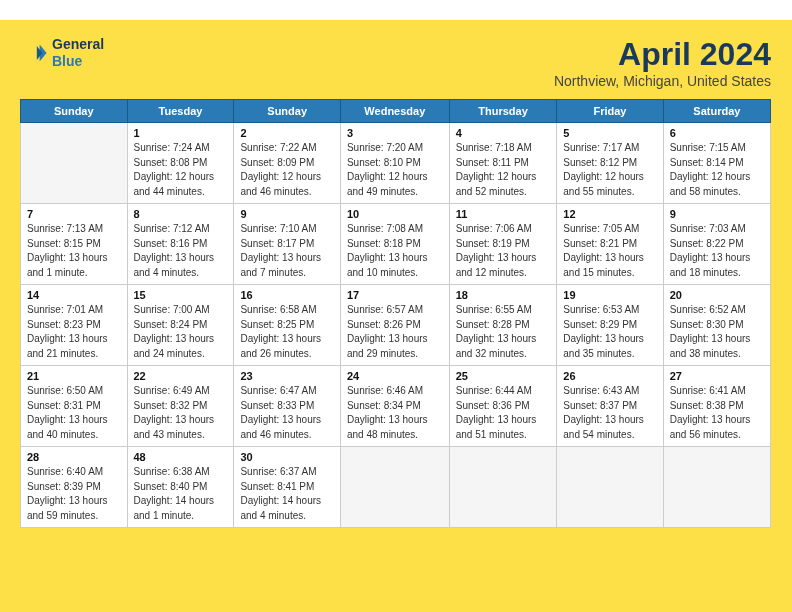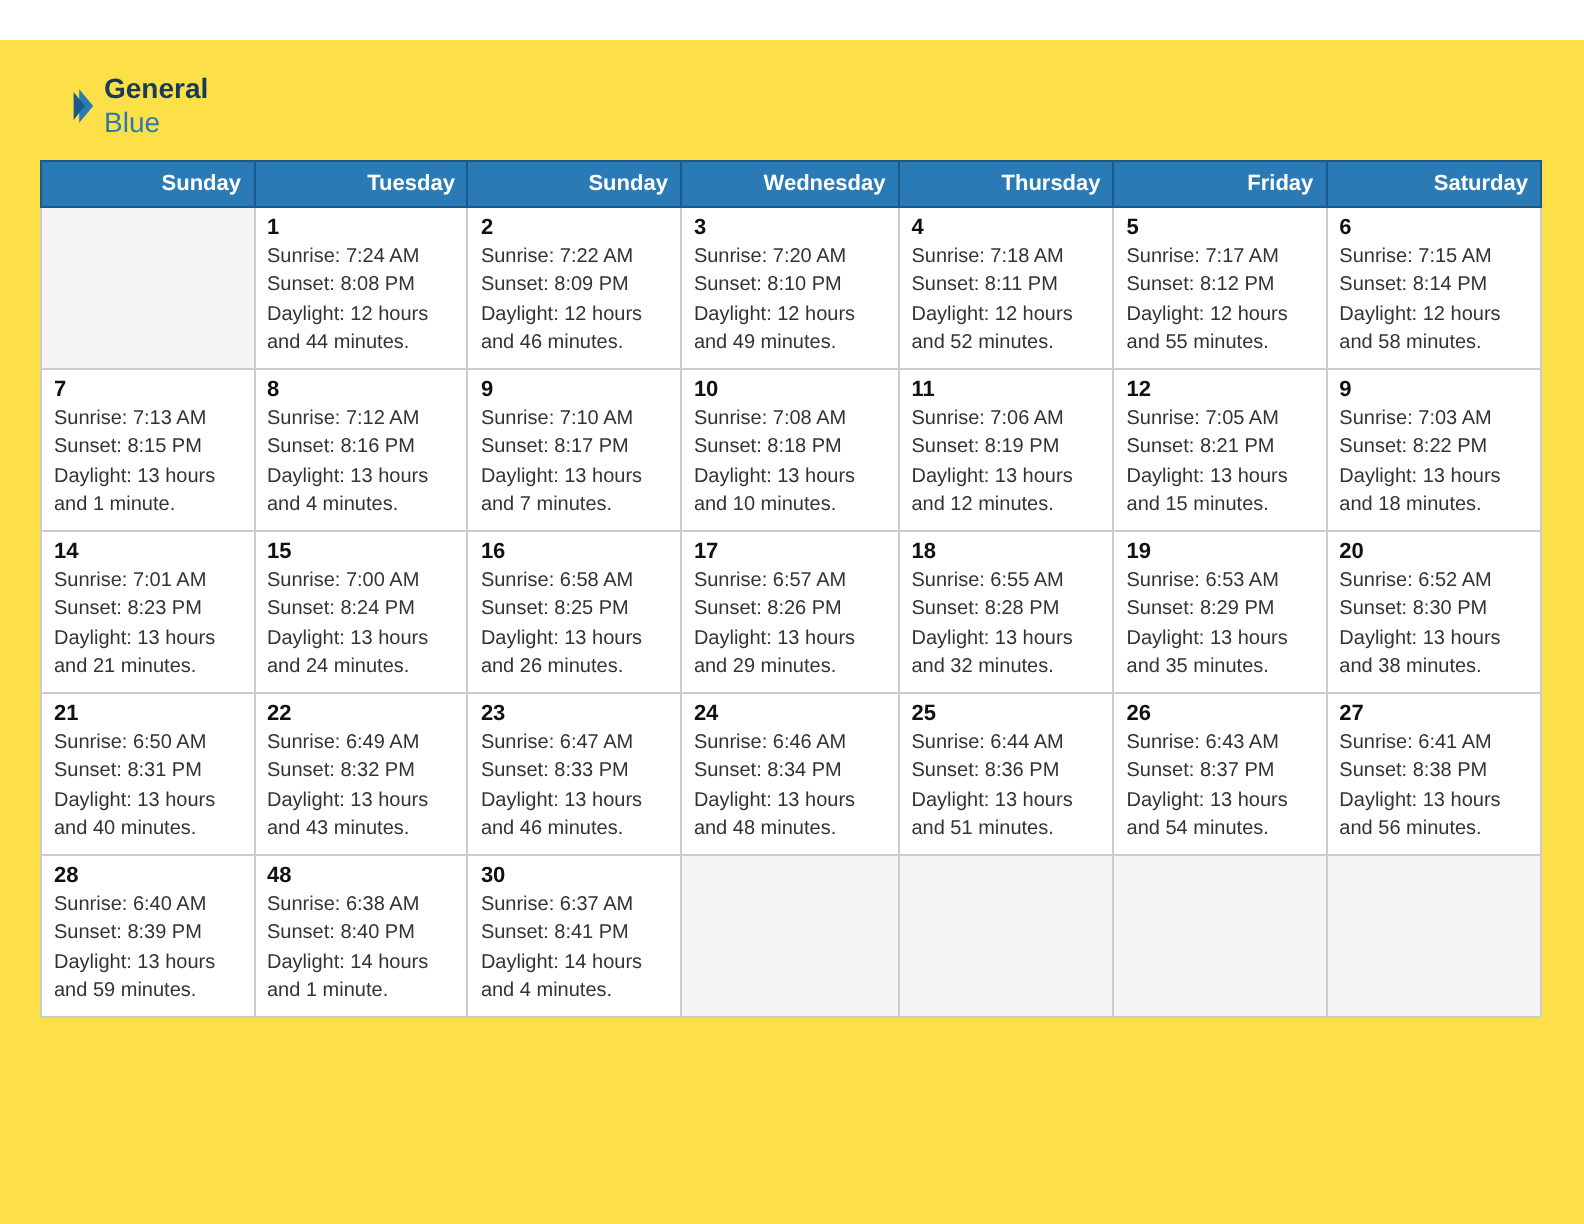--- a/index.html
+++ b/index.html
@@ -29,21 +29,21 @@
       gap: 4px;
     }
     .logo-text {
       font-size: 14px;
       font-weight: bold;
       color: #1a3a5c;
       line-height: 1.2;
     }
     .logo-blue {
       color: #2a7ab5;
-      font-weight: normal;
+      font-weight: bold;
     }
     .logo-icon {
       width: 28px;
       height: 28px;
     }
     .title-block {
       text-align: right;
     }
     .main-title {
       font-size: 32px;
@@ -57,21 +57,21 @@
     .calendar {
       width: 100%;
       border-collapse: collapse;
     }
     .calendar th {
       background: #2a7ab5;
       color: #fff;
       font-size: 11px;
       font-weight: bold;
       padding: 5px 6px;
-      text-align: right;
+      text-align: center;
       border: 1px solid #1a5a8a;
     }
     .calendar td {
       border: 1px solid #ccc;
       vertical-align: top;
       padding: 4px 6px;
       width: 113px;
       height: 80px;
       font-size: 9.5px;
       color: #333;
@@ -100,20 +100,24 @@
     <div class="logo">
       <svg class="logo-icon" viewBox="0 0 40 40">
         <polygon points="28,8 38,20 28,32" fill="#2a7ab5"></polygon>
         <polygon points="24,10 32,20 24,30" fill="#1a5a8a"></polygon>
       </svg>
       <div class="logo-text">
         <div>General</div>
         <div class="logo-blue">Blue</div>
       </div>
     </div>
+    <div class="title-block">
+      <div class="main-title">April 2024</div>
+      <div class="subtitle">Northview, Michigan, United States</div>
+    </div>
   </div>
 
   <table class="calendar">
     <thead>
       <tr>
       <th>Sunday</th>
           <th>Tuesday</th>
           <th>Sunday</th>
           <th>Wednesday</th>
           <th>Thursday</th>

